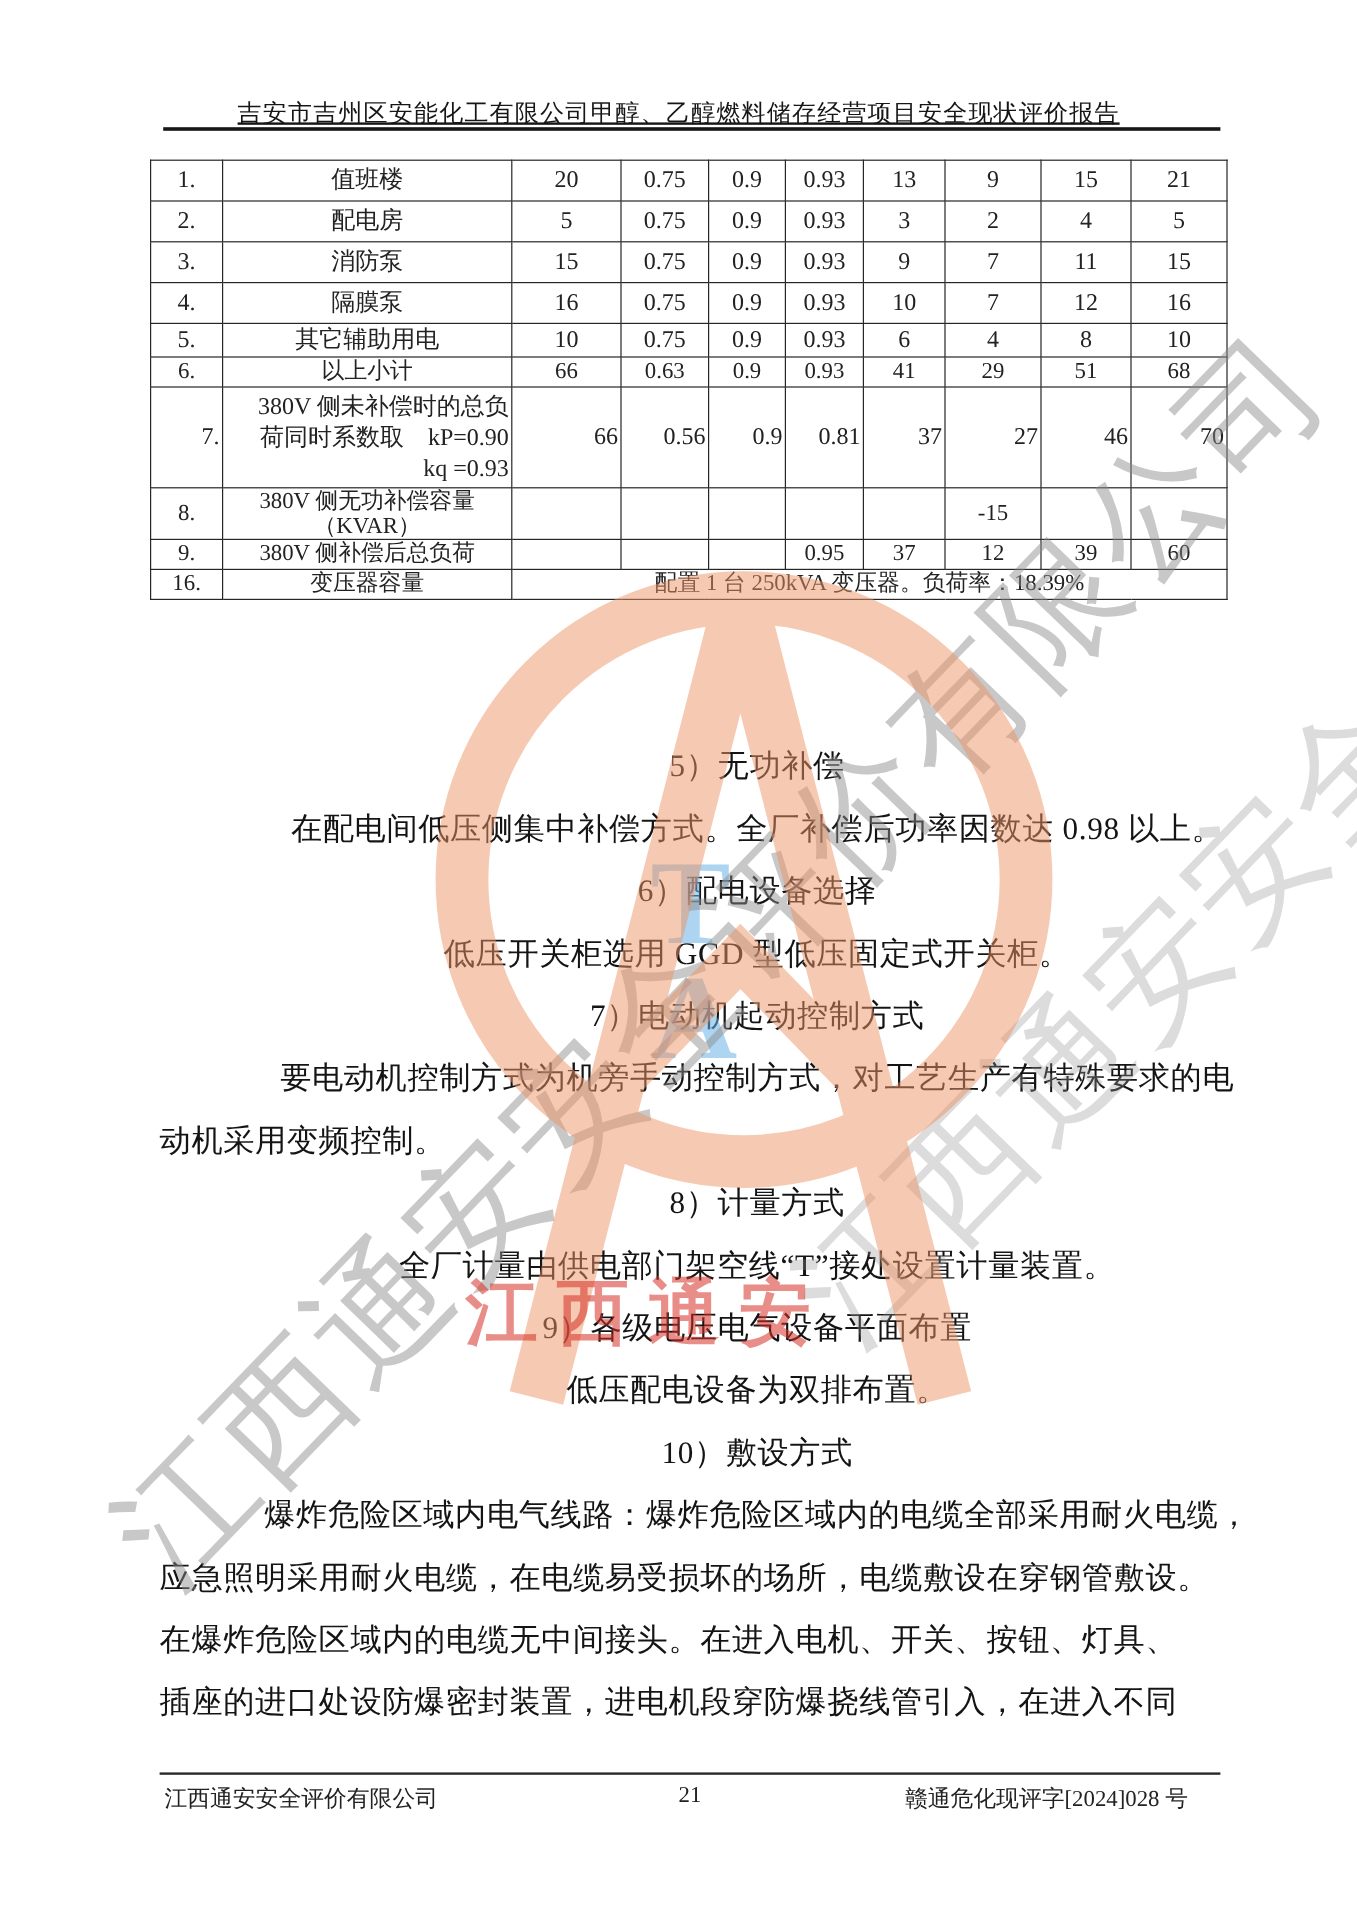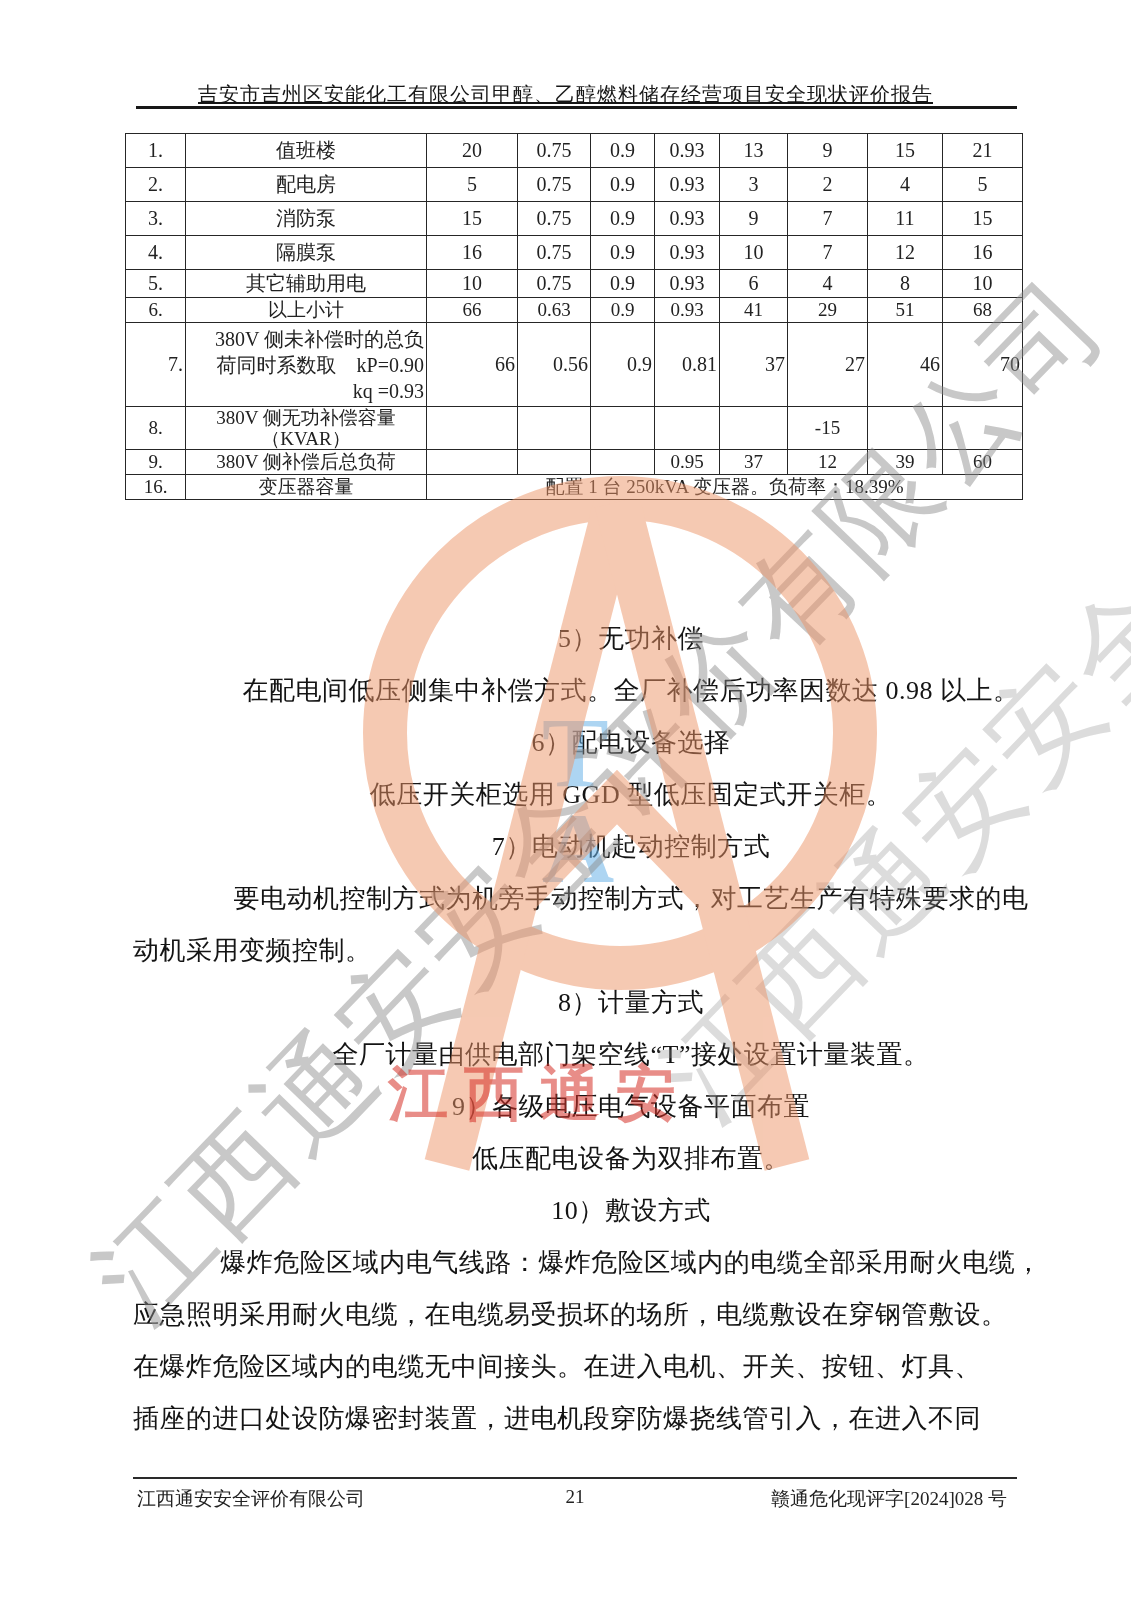--- a/index.html
+++ b/index.html
@@ -21,21 +21,21 @@
   tr.r7 td.name div, tr.r8 td.name div{line-height:26px;}
   tr.r8 td.name div{line-height:21px;}
   
   .bl{position:absolute;left:133px;width:890px;font-size:26px;line-height:30px;
       letter-spacing:0.5px;color:#141414;white-space:nowrap;}
   .bl.ind{left:186px;text-align:center;}
   
   .footer-rule{position:absolute;top:1477px;left:133px;width:884px;height:1.5px;background:#2a2a2a;}
   .foot{position:absolute;top:1486px;font-size:19px;color:#222;}
   .foot.fl{left:137px;} .foot.fc{left:133px;width:884px;text-align:center;}
-  .foot.fr{right:124px;}
+  .foot.fr{right:141px;}
   
   .wm{position:absolute;pointer-events:none;}
   .wm-grey{left:600px;top:800px;transform:translate(-50%,-50%) rotate(-46deg);
            font-size:112px;letter-spacing:4px;white-space:nowrap;
            color:rgba(140,140,140,0.48);z-index:4;}
   .wm-grey-edge{left:1168px;top:598px;transform:translate(-50%,-50%) rotate(-46deg);
            font-size:112px;letter-spacing:4px;white-space:nowrap;
            color:rgba(150,150,150,0.33);z-index:4;}
   .wm-logo{left:0;top:0;width:1131px;height:1600px;z-index:5;}
   .wm-blue{left:542px;top:705px;font-size:100px;line-height:96px;font-weight:bold;

